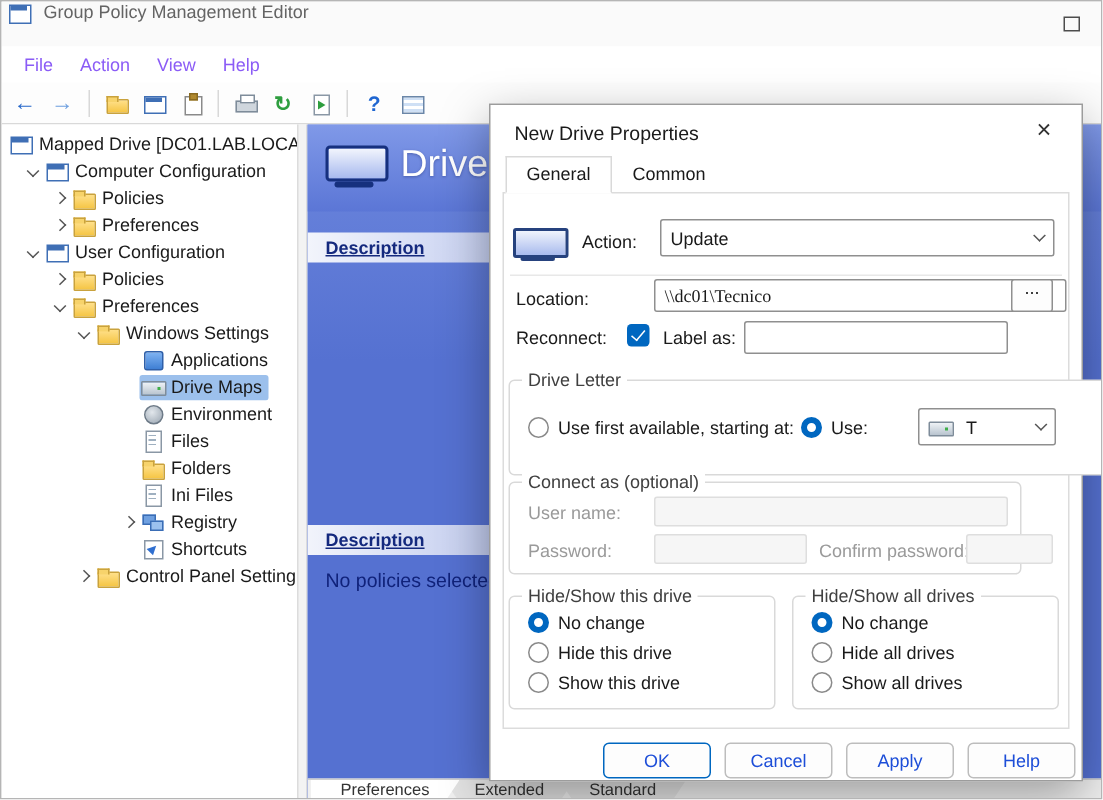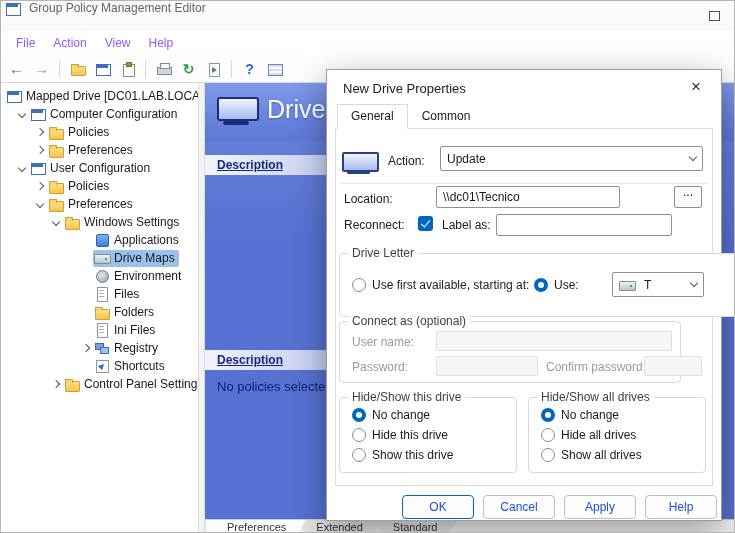--- a/index.html
+++ b/index.html
@@ -330,21 +330,21 @@
       <span class="abs dlg-drive-icon" style="left:6px;top:16px;"></span>
       <span class="abs lbl" style="left:52px;top:25px;">Action:</span>
       <div class="abs combo" style="left:104px;top:17px;width:263px;height:25px;">
         <span>Update</span>
         <span class="chevd"></span>
       </div>
 
       <div class="abs hsep" style="left:4px;right:4px;top:54px;"></div>
 
       <span class="abs lbl" style="left:8px;top:63px;">Location:</span>
-      <input class="abs tinput" style="left: 100px; top: 57px; width: 184px; height: 22px;" value="\\dc01\Tecnico">
+      <input class="abs tinput" style="left: 100px; top: 57px; width: 275px; height: 22px; font-family: Liberation Serif, serif;" value="\\dc01\Tecnico">
       <div class="abs browse-btn" style="left:338px;top:57px;width:28px;height:22px;">
           <span>...</span>
         </div>
 
       <span class="abs lbl" style="left:8px;top:89px;">Reconnect:</span>
       <span class="abs checkbox" style="left:82px;top:87px;"></span>
       <span class="abs lbl" style="left:106px;top:89px;">Label as:</span>
       <input class="abs tinput" style="left: 160px; top: 85px; width: 176px; height: 22px;" value="">
 
       

